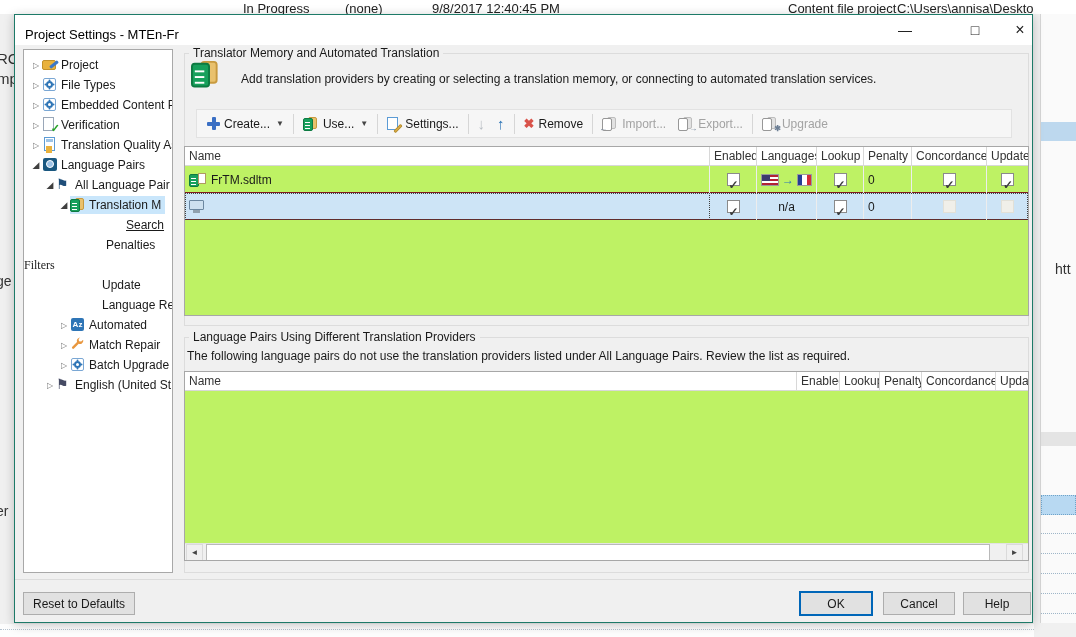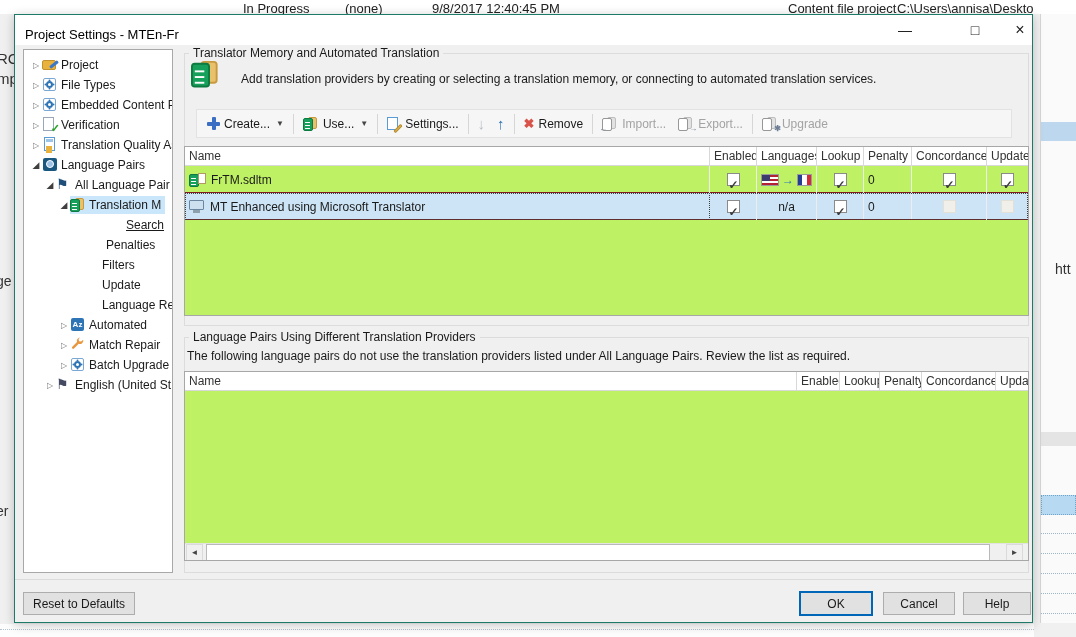--- a/index.html
+++ b/index.html
@@ -233,21 +233,21 @@
           <span class="ticn"><span class="dbicon"><i></i><b></b></span></span>
           <span class="tlabel">Translation M</span>
         </span>
       </div>
       <div class="titem" style="top:165px; padding-left:102px;text-decoration:underline;">
         <span class="tlabel">Search</span>
       </div>
       <div class="titem" style="top:185px; padding-left:82px;">
         <span class="tlabel">Penalties</span>
       </div>
-      <div class="titem" style="top:205px; padding-left:78px;">
+      <div class="titem" style="top:205px; font-family:Liberation Serif, serif;">
         <span class="tlabel">Filters</span>
       </div>
       <div class="titem" style="top:225px; padding-left:78px;">
         <span class="tlabel">Update</span>
       </div>
       <div class="titem" style="top:245px; padding-left:78px;">
         <span class="tlabel">Language Res</span>
       </div>
       <div class="titem" style="top:265px; padding-left:34px;">
         <span class="exp c">▷</span>
@@ -390,21 +390,20 @@
         <span class="tc ctr">
             <span class="cb checked"></span>
           </span>
       </div>
       <div class="trow drow selected">
         <span class="tc tc-name namecell">
           <span class="mticon">
               <i></i>
               <b></b>
             </span>
-          <span>MT Enhanced using Microsoft Translator</span>
         </span>
         <span class="tc ctr">
             <span class="cb checked"></span>
           </span>
         <span class="tc ctr">n/a</span>
         <span class="tc ctr">
             <span class="cb checked"></span>
           </span>
         <span class="tc">0</span>
         <span class="tc ctr">

